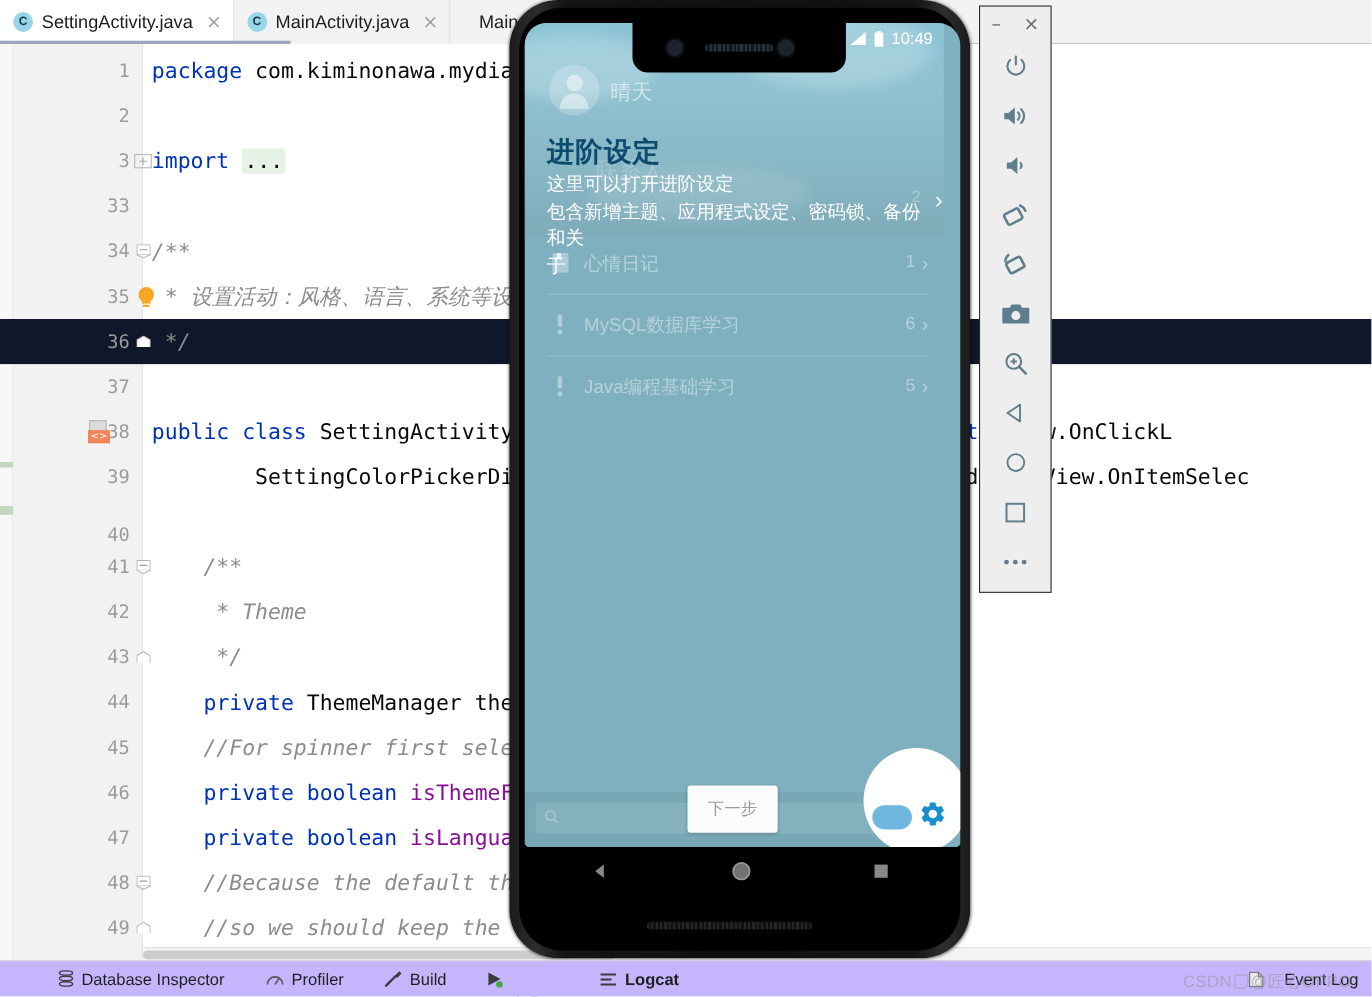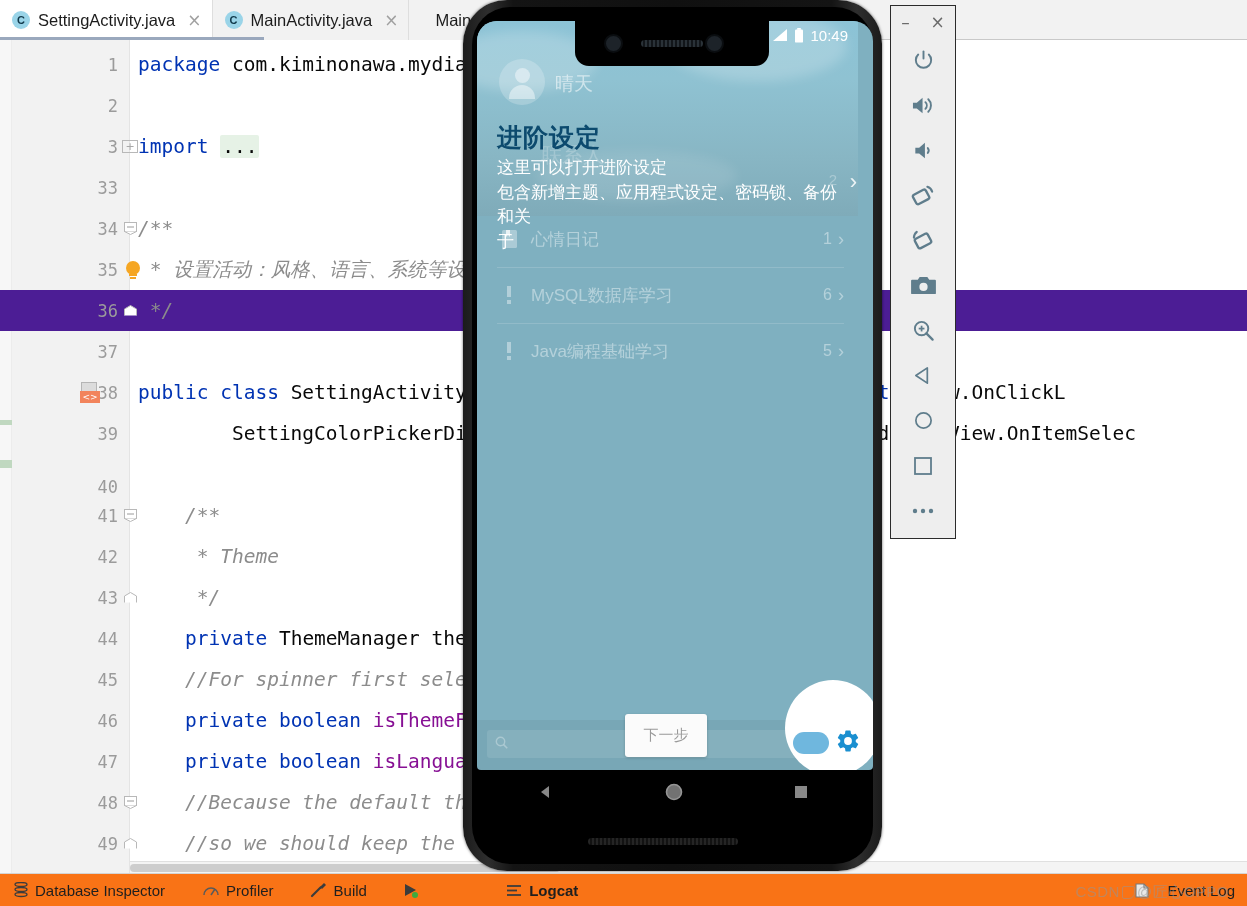--- a/index.html
+++ b/index.html
@@ -59,21 +59,21 @@
   .gutter {
     position: absolute; left: 12px; top: 0; width: 118px; height: 833px;
     background: #f2f2f2;
     border-right: 1px solid #e4e4e4;
   }
 
   .line {
     position: absolute; left: 0; width: 1247px; height: 41.2px;
     display: flex; align-items: center;
   }
-  .line.hl { background: #4c1d95; }
+  .line.hl { background: #0f172a; }
   .lnum {
     position: absolute; left: 12px; width: 106px; text-align: right;
     font-family: "DejaVu Sans Mono", monospace; font-size: 17px; color: #9b9b9b;
   }
   .fold {
     position: absolute; left: 122px; width: 16px; text-align:center;
     font-family: "DejaVu Sans", sans-serif; font-size: 12px; color: #a8a8a8;
   }
   .ltext {
     position: absolute; left: 138px;
@@ -278,22 +278,22 @@
   .emu-wincontrols span { font-size:17px; line-height:1; cursor:default; font-family:"DejaVu Sans", sans-serif; }
   .emu-btn {
     width:66px; height:45px; display:flex; align-items:center; justify-content:center;
     color:#5f7d8c;
   }
   .emu-btn svg { display:block; }
 
   
   .botbar {
     position:absolute; left:0; bottom:0; width:1247px; height:33px;
-    background:#f97316; border-top:1px solid #d4d4d4;
-    display:flex; align-items:center; z-index:60;
+    background:#c4b5fd; border-top:1px solid #d4d4d4;
+    display:flex; align-items:center; z-index:60;padding-left:39px;
   }
   .bb-item {
     display:flex; align-items:center; gap:7px;
     font-size:15px; color:#1f1f1f; padding:0 14px; height:33px;
   }
   .bb-item svg { display:block; }
   .bb-right { position:absolute; right:12px; display:flex; align-items:center; gap:18px; font-size:15px; color:#1f1f1f; }
   .watermark {
     position:absolute; right:18px; bottom:4px; z-index:62;
     font-size:15px; color:rgba(150,150,150,.55); white-space:nowrap;

